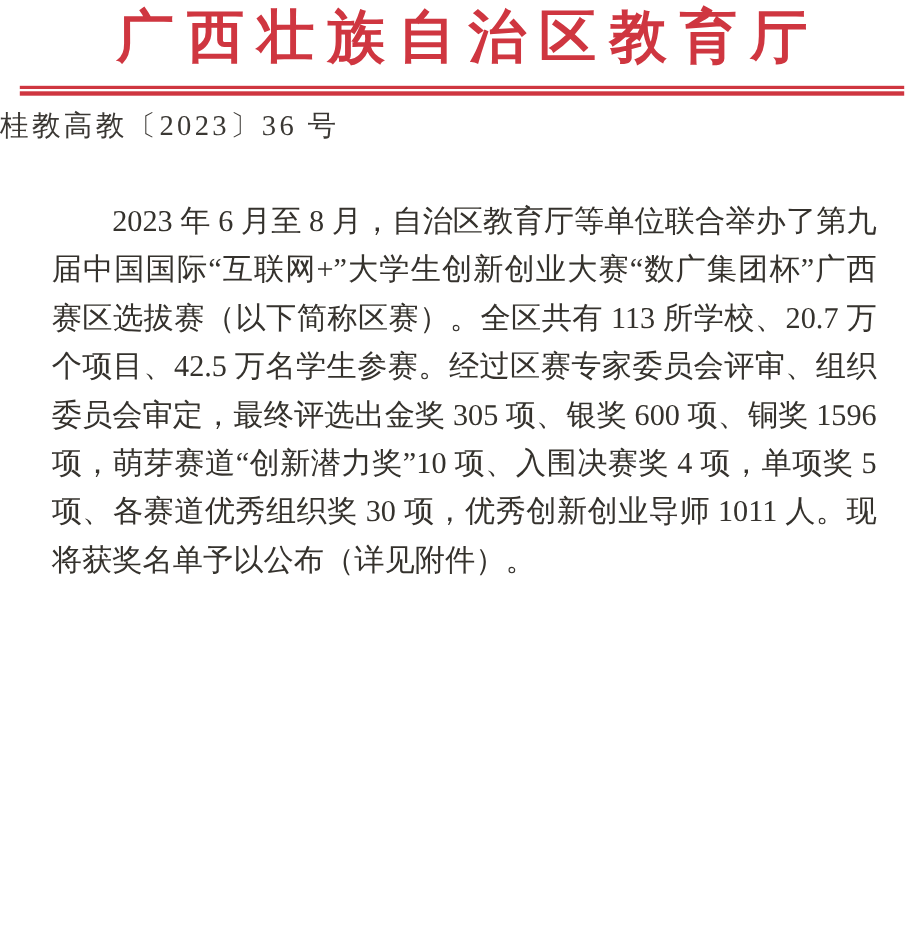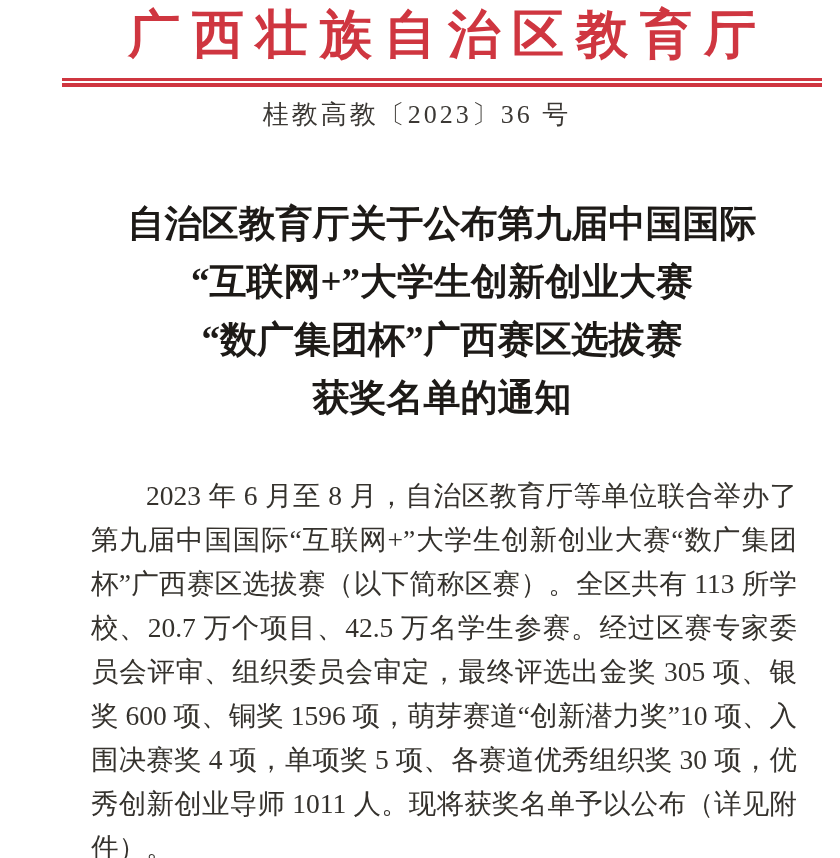--- a/index.html
+++ b/index.html
@@ -11,21 +11,20 @@
   html,body{background:#ffffff;}
   body{
     font-family:"Liberation Serif","DejaVu Serif",serif;
     width:840px;height:858px;overflow:hidden;
   }
   .page{
     position:relative;
     width:840px;height:858px;
     background:#ffffff;
     overflow:hidden;
-    padding-left:44px;
   }
   
   .agency{
     padding-top:4px;
     text-align:center;
     font-size:52px;
     font-weight:bold;
     letter-spacing:12px;
     color:var(--accent);
     line-height:62px;
@@ -44,21 +43,21 @@
     height:2px;
     background:#ffffff;
   }
   .rule .rule-bottom{
     height:4px;
     background:var(--accent);
   }
   
   .doc-no{
     margin:11px 50px 0 0;
-    text-align:center;
+    text-align:left;
     font-size:26px;
     letter-spacing:3px;
     color:#3b3834;
     line-height:34px;
     white-space:nowrap;
   }
   
   .notice-title{
     margin-top:63px;
     text-align:center;
@@ -97,25 +96,19 @@
     <div class="rule">
       <div class="rule-top"></div>
       <div class="rule-gap"></div>
       <div class="rule-bottom"></div>
     </div>
 
     <div class="doc-no">桂教高教〔2023〕36 号</div>
   </header>
 
   <main>
-    <div class="notice-title">
-      <div class="title-line">自治区教育厅关于公布第九届中国国际</div>
-      <div class="title-line">“互联网+”大学生创新创业大赛</div>
-      <div class="title-line">“数广集团杯”广西赛区选拔赛</div>
-      <div class="title-line">获奖名单的通知</div>
-    </div>
 
     <div class="body-block">
       <p class="para">2023 年 6 月至 8 月，自治区教育厅等单位联合举办了第九届中国国际“互联网+”大学生创新创业大赛“数广集团杯”广西赛区选拔赛（以下简称区赛）。全区共有 113 所学校、20.7 万个项目、42.5 万名学生参赛。经过区赛专家委员会评审、组织委员会审定，最终评选出金奖 305 项、银奖 600 项、铜奖 1596 项，萌芽赛道“创新潜力奖”10 项、入围决赛奖 4 项，单项奖 5 项、各赛道优秀组织奖 30 项，优秀创新创业导师 1011 人。现将获奖名单予以公布（详见附件）。</p>
     </div>
   </main>
 
 </div>
 
 </body></html>

